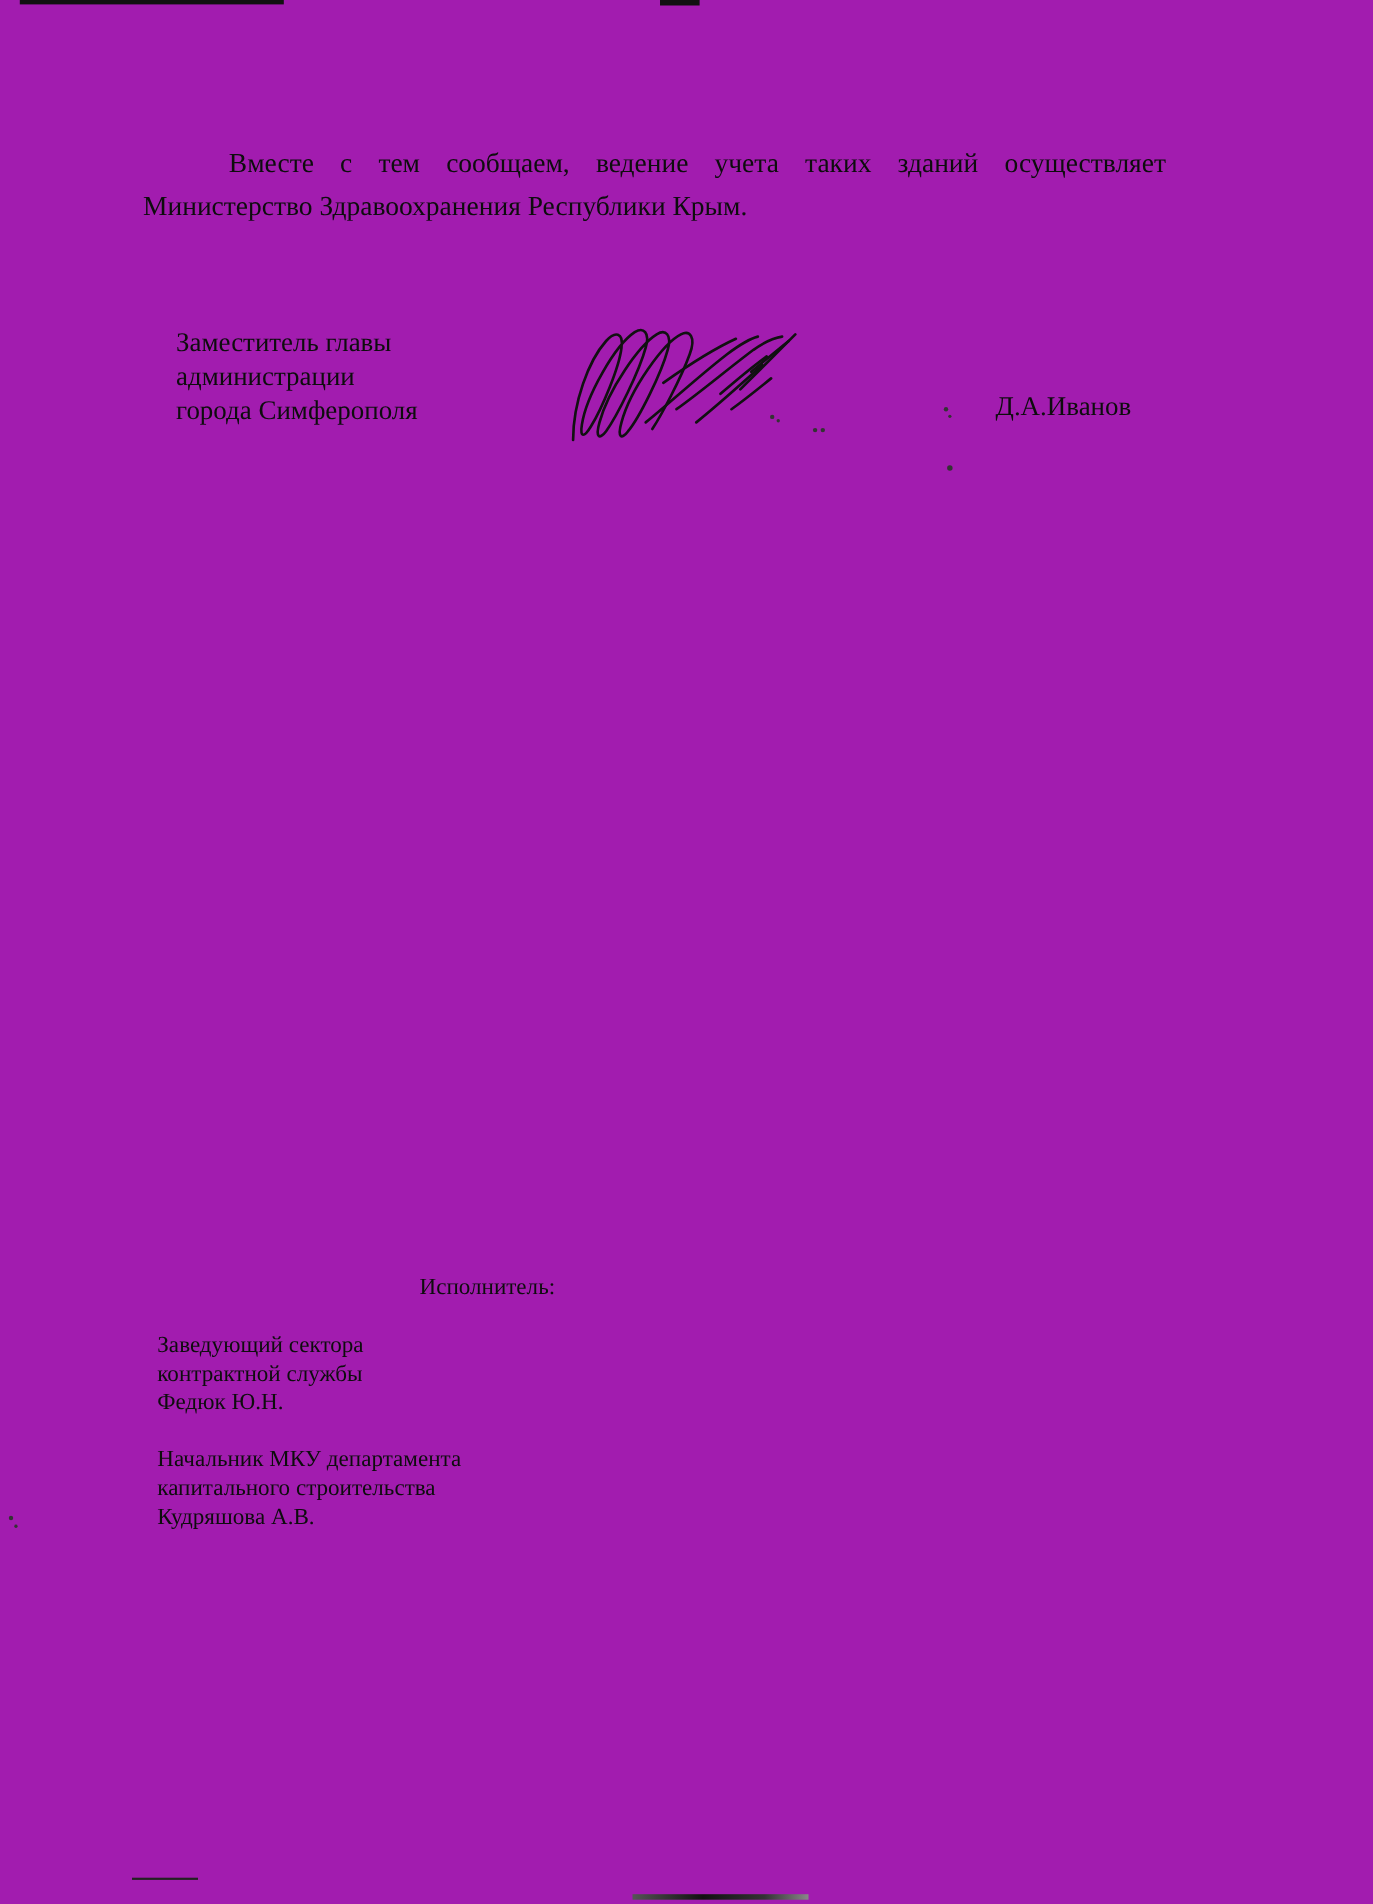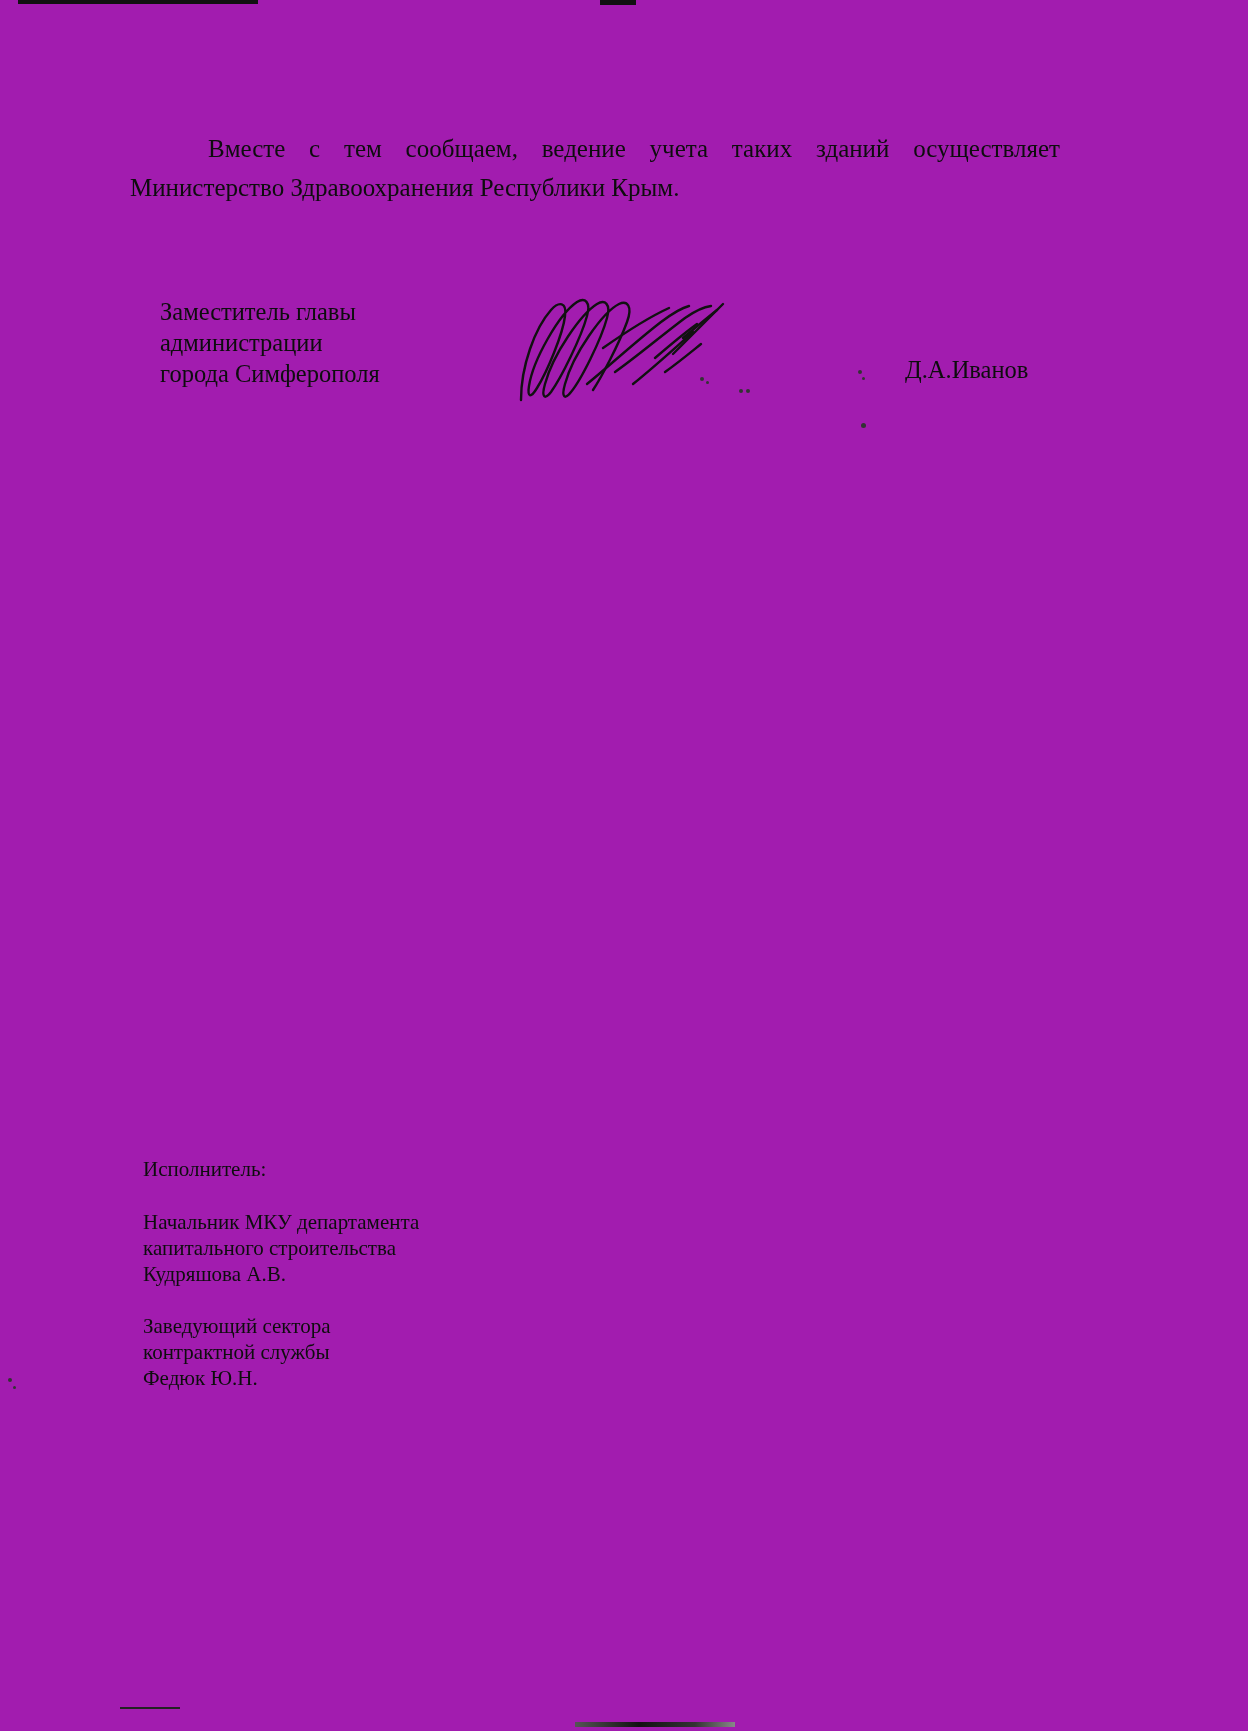--- a/index.html
+++ b/index.html
@@ -111,20 +111,21 @@
     position: absolute;
     left: 143px;
     top: 1155px;
     width: 600px;
     font-family: "Liberation Serif", serif;
   }
   .executor-title {
     font-size: 21px;
     line-height: 28px;
     margin-bottom: 26px;
+    text-align: center;
   }
   .executor-entry {
     font-size: 21px;
     line-height: 26px;
     white-space: pre-line;
     margin-bottom: 26px;
   }
 </style>
 </head>
 <body>
@@ -166,23 +167,23 @@
   <div class="speck" style="left:739px; top:389px; width:4px; height:4px;"></div>
   <div class="speck" style="left:746px; top:389px; width:4px; height:4px;"></div>
   <div class="speck" style="left:858px; top:370px; width:4px; height:4px;"></div>
   <div class="speck" style="left:862px; top:377px; width:3px; height:3px;"></div>
   <div class="speck" style="left:861px; top:423px; width:5px; height:5px;"></div>
   <div class="speck" style="left:8px; top:1378px; width:4px; height:4px;"></div>
   <div class="speck" style="left:13px; top:1386px; width:3px; height:3px;"></div>
 
   <div class="executor-block">
     <div class="executor-title">Исполнитель:</div>
+    <div class="executor-entry">Заведующий сектора
+контрактной службы
+Федюк Ю.Н.</div>
     <div class="executor-entry">Начальник МКУ департамента
 капитального строительства
 Кудряшова А.В.</div>
-    <div class="executor-entry">Заведующий сектора
-контрактной службы
-Федюк Ю.Н.</div>
   </div>
 
   <div class="scan-bottom-left"></div>
   <div class="scan-bottom-mid"></div>
 </div>
 
 </body></html>

